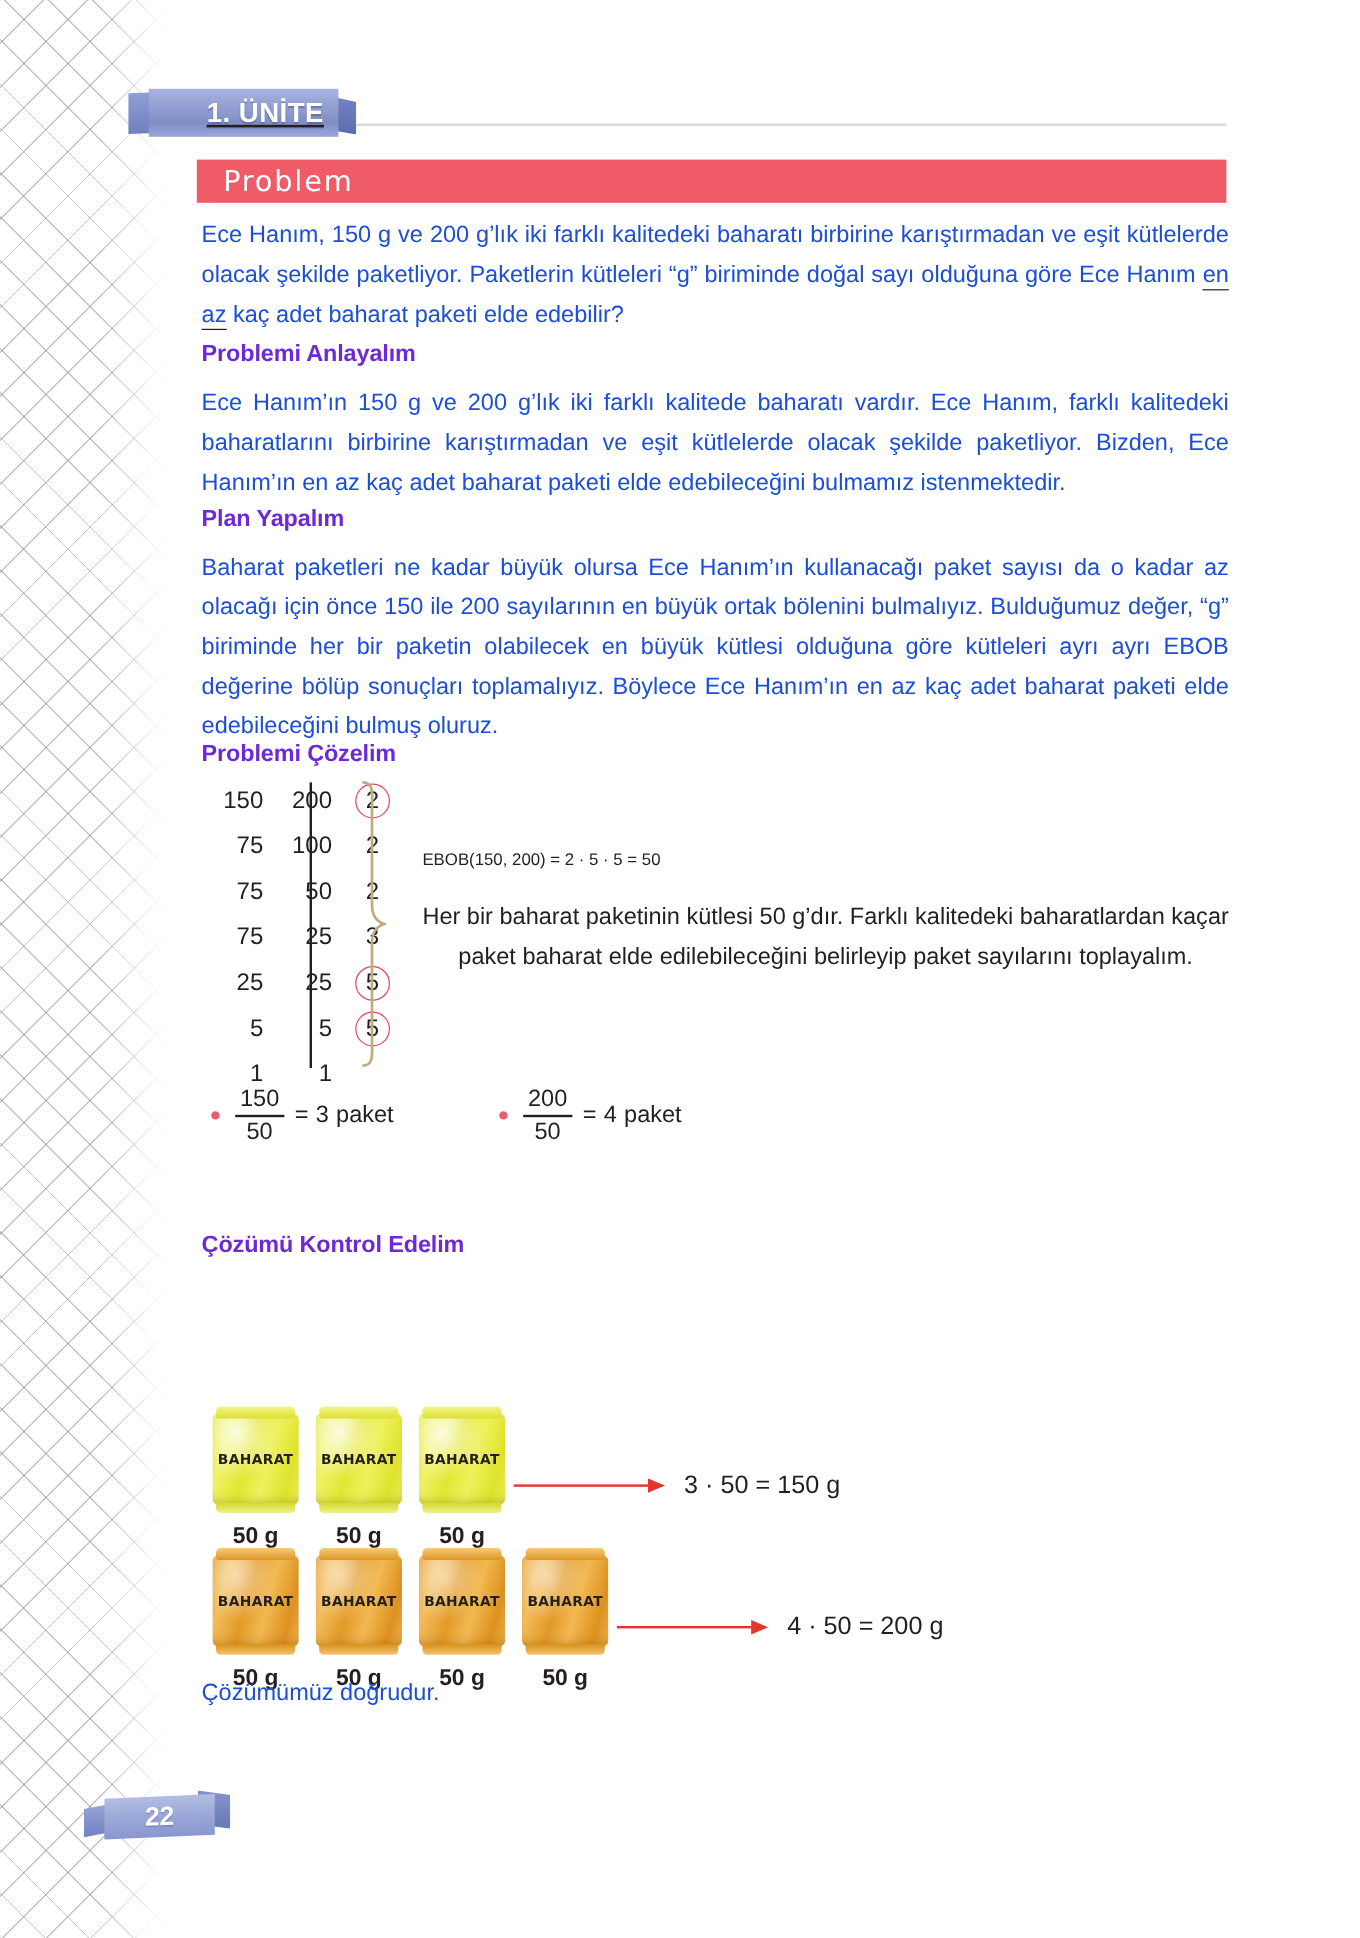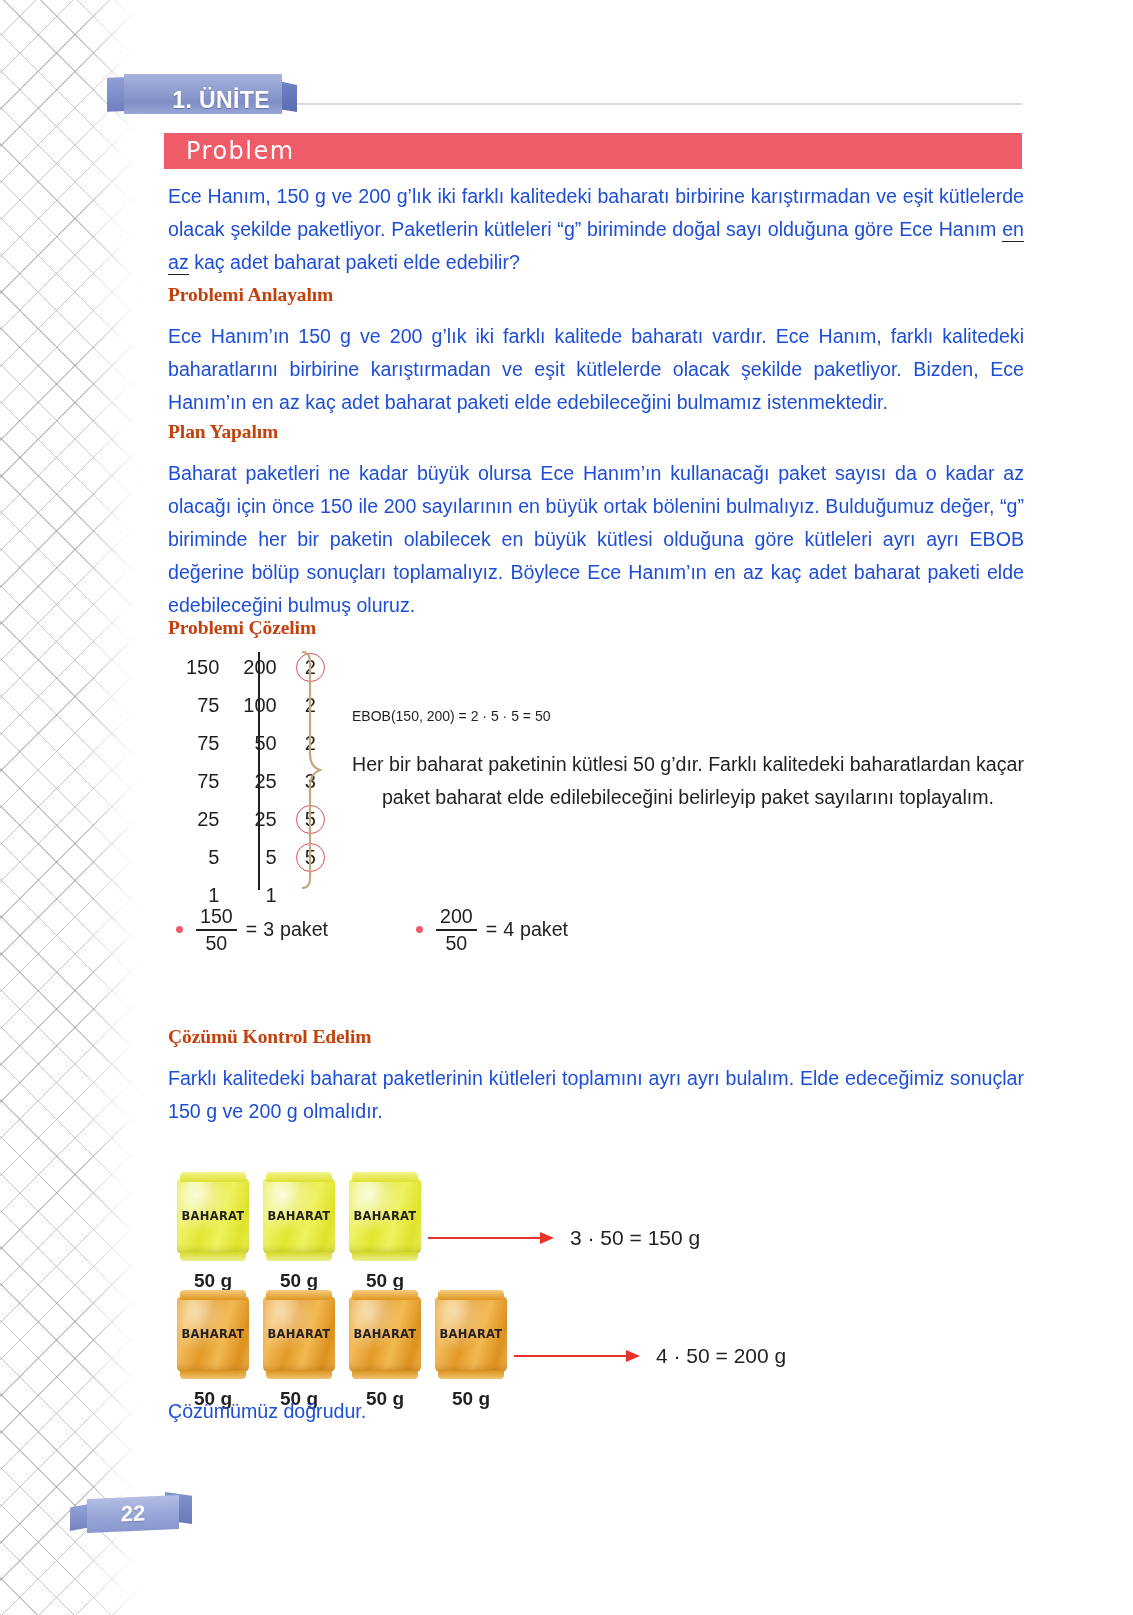--- a/index.html
+++ b/index.html
@@ -55,23 +55,24 @@
   .ribbon-back-right {
     position: absolute; left: 162px; top: 5px;
     width: 28px; height: 33px;
     background: linear-gradient(180deg,#7385c4 0%, #5b6cb0 100%);
     clip-path: polygon(0 0, 100% 18%, 100% 100%, 0 86%);
   }
   .ribbon-main {
     position: absolute; left: 17px; top: 0px;
     width: 158px; height: 40px;
     background: linear-gradient(180deg,#a8b4de 0%, #8e9ccf 45%, #7f8dc6 70%, #9aa7d8 100%);
-    display: flex; align-items: flex-end; justify-content: flex-end;
+    display: flex; align-items: center; justify-content: flex-end;
     padding-right: 12px;
     box-sizing: border-box;
+    text-decoration: underline;
   }
   .ribbon-main span {
     color: #ffffff;
     font-size: 23px;
     font-weight: bold;
     letter-spacing: .4px;
     text-shadow: 0 1px 1px rgba(60,70,120,.45);
   }
 
   #header-rule {
@@ -106,24 +107,24 @@
     font-size: 19.6px;
     line-height: 33px;
     text-align: justify;
     color: #1d4ed8;
   }
   .body-text.nojustify { text-align: left; }
 
   .heading {
     position: absolute;
     left: 168px;
-    color: #c2410c;
+    color: #6d28d9;
     font-size: 19.5px;
     font-weight: bold;
-    font-family: Liberation Serif, serif;
+    font-family: Liberation Sans, sans-serif;
     letter-spacing: -0.1px;
   }
 
   u.thin { text-decoration: none; border-bottom: 1.6px solid #231f20; padding-bottom: 1px; }
 
   
   #factor-block { position: absolute; left: 168px; top: 648px; width: 170px; }
   .frow {
     display: flex;
     height: 38px;
@@ -377,21 +378,20 @@
         <span class="den">50</span>
       </span>
       <span class="frac-eq">=</span>
       <span>4</span>
       <span style="margin-left:6px">paket</span>
     </div>
   </div>
 
 
   <div class="heading" style="top:1026px;">Çözümü Kontrol Edelim</div>
-  <div class="body-text" style="top:1062px;">Farklı kalitedeki baharat paketlerinin kütleleri toplamını ayrı ayrı bulalım. Elde edeceğimiz sonuçlar 150 g ve 200 g olmalıdır.</div>
 
   <div class="packet-row" style="left:170px; top:1178px;">
     <div class="packet-cell">
       <div class="packet yellow">
         <div class="packet-top"></div>
         <div class="packet-bot"></div>
         <div class="packet-label">BAHARAT</div>
       </div>
       <div class="packet-weight">50 g</div>
     </div>

